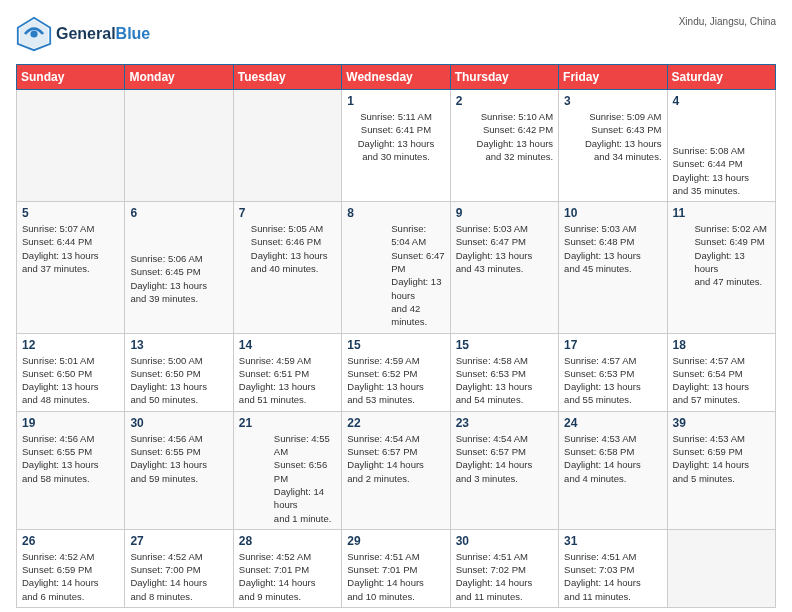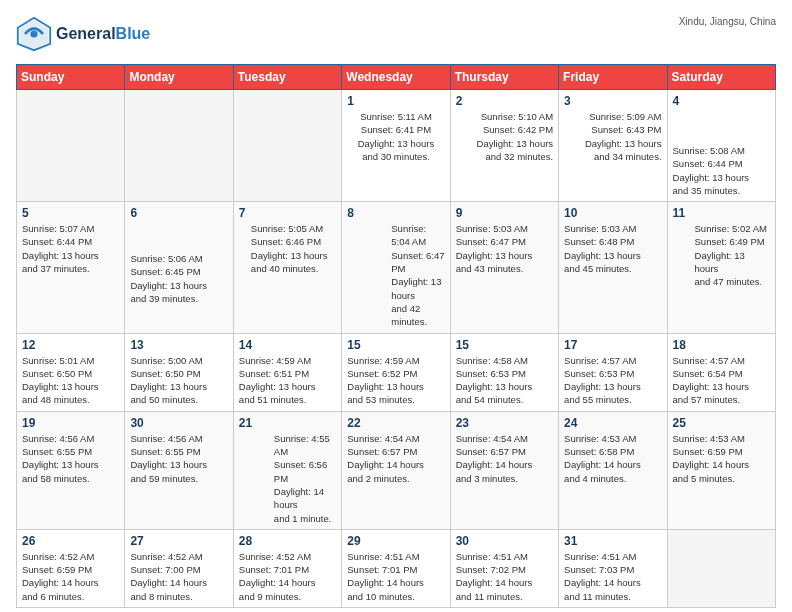--- a/index.html
+++ b/index.html
@@ -285,21 +285,21 @@
 and 3 minutes.</div>
         </td>
         <td>
           <div class="day-num">24</div>
           <div class="day-info" style="white-space: pre-line;">Sunrise: 4:53 AM
 Sunset: 6:58 PM
 Daylight: 14 hours
 and 4 minutes.</div>
         </td>
         <td>
-          <div class="day-num">25</div>
+          <div class="day-num">39</div>
           <div class="day-info" style="white-space: pre-line;">Sunrise: 4:53 AM
 Sunset: 6:59 PM
 Daylight: 14 hours
 and 5 minutes.</div>
         </td>
       </tr>
       <tr>
         <td>
           <div class="day-num">26</div>
           <div class="day-info" style="white-space: pre-line;">Sunrise: 4:52 AM

